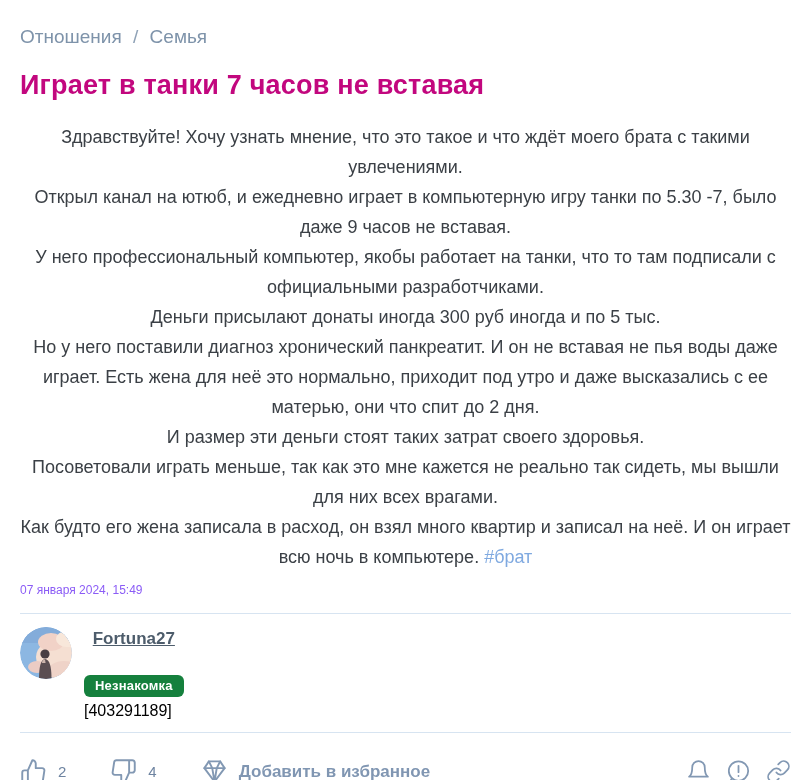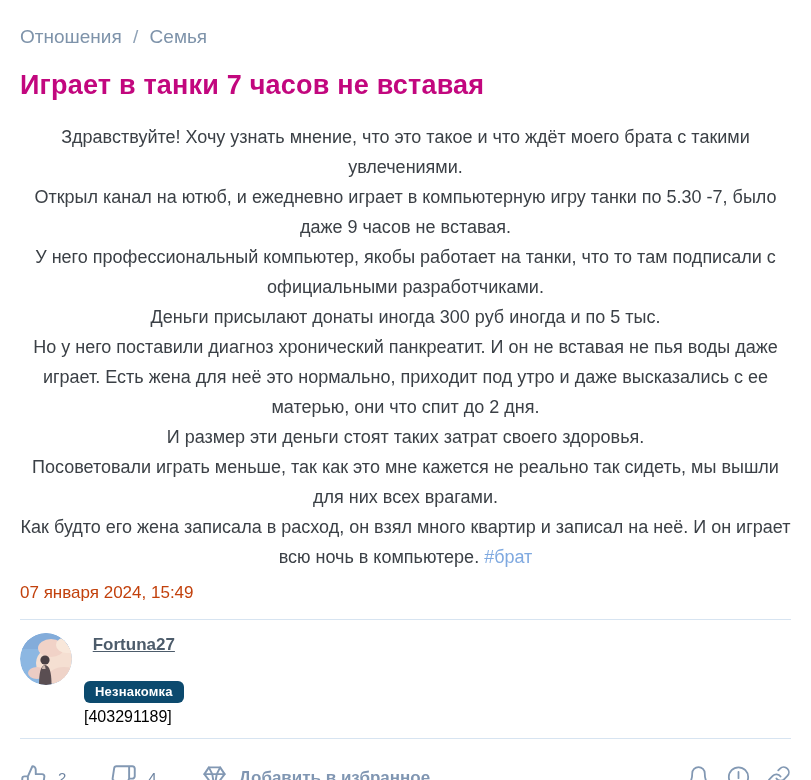--- a/index.html
+++ b/index.html
@@ -23,38 +23,38 @@
     font-weight: 700;
     color: #c2077e;
     letter-spacing: 0.2px;
   }
 
   
   .post-body { margin-top: 21px; font-size: 18px; line-height: 30px; color: #3b4046; text-align: center; }
   .post-body p { margin: 0; }
   .hashtag { color: #7fa9e0; text-decoration: none; cursor: pointer; }
 
-  .post-date { margin-top: 11px; font-size: 17px; color: #c2410c; }
+  .post-date { margin-top: 11px; font-size: 12px; color: #8b5cf6; }
 
   .divider { border: none; border-top: 1px solid #d7e4f1; margin-top: 16px; }
 
   
   .user-row { display: flex; align-items: flex-start; gap: 12px; padding: 13px 0 12px; }
   .avatar {
     width: 52px; height: 52px; border-radius: 50%;
     overflow: hidden; flex: 0 0 52px; cursor: pointer;
   }
   .user-info { padding-top: 2px; }
   .name-row { display: flex; align-items: center; gap: 26px; flex-direction: column; }
   .username {
     font-size: 17px; font-weight: 700;
     color: #4d5c6b; text-decoration: underline; cursor: pointer;
   }
   .badge {
-    background: #0c4a6e; color: #ffffff;
+    background: #15803d; color: #ffffff;
     font-size: 13px; font-weight: 700;
     padding: 3px 11px 4px; border-radius: 6px;
     letter-spacing: 0.2px;
   }
   .uid { margin-top: 5px; font-size: 16px; color: #000000; }
 
   
   .actions-row { display: flex; align-items: center; padding-top: 25px; color: #8298b3; }
   .actions-left { display: flex; align-items: center; gap: 44px; }
   .action { display: flex; align-items: center; gap: 11px; cursor: pointer; background: none; border: none; color: #8298b3; font-family: inherit; }

